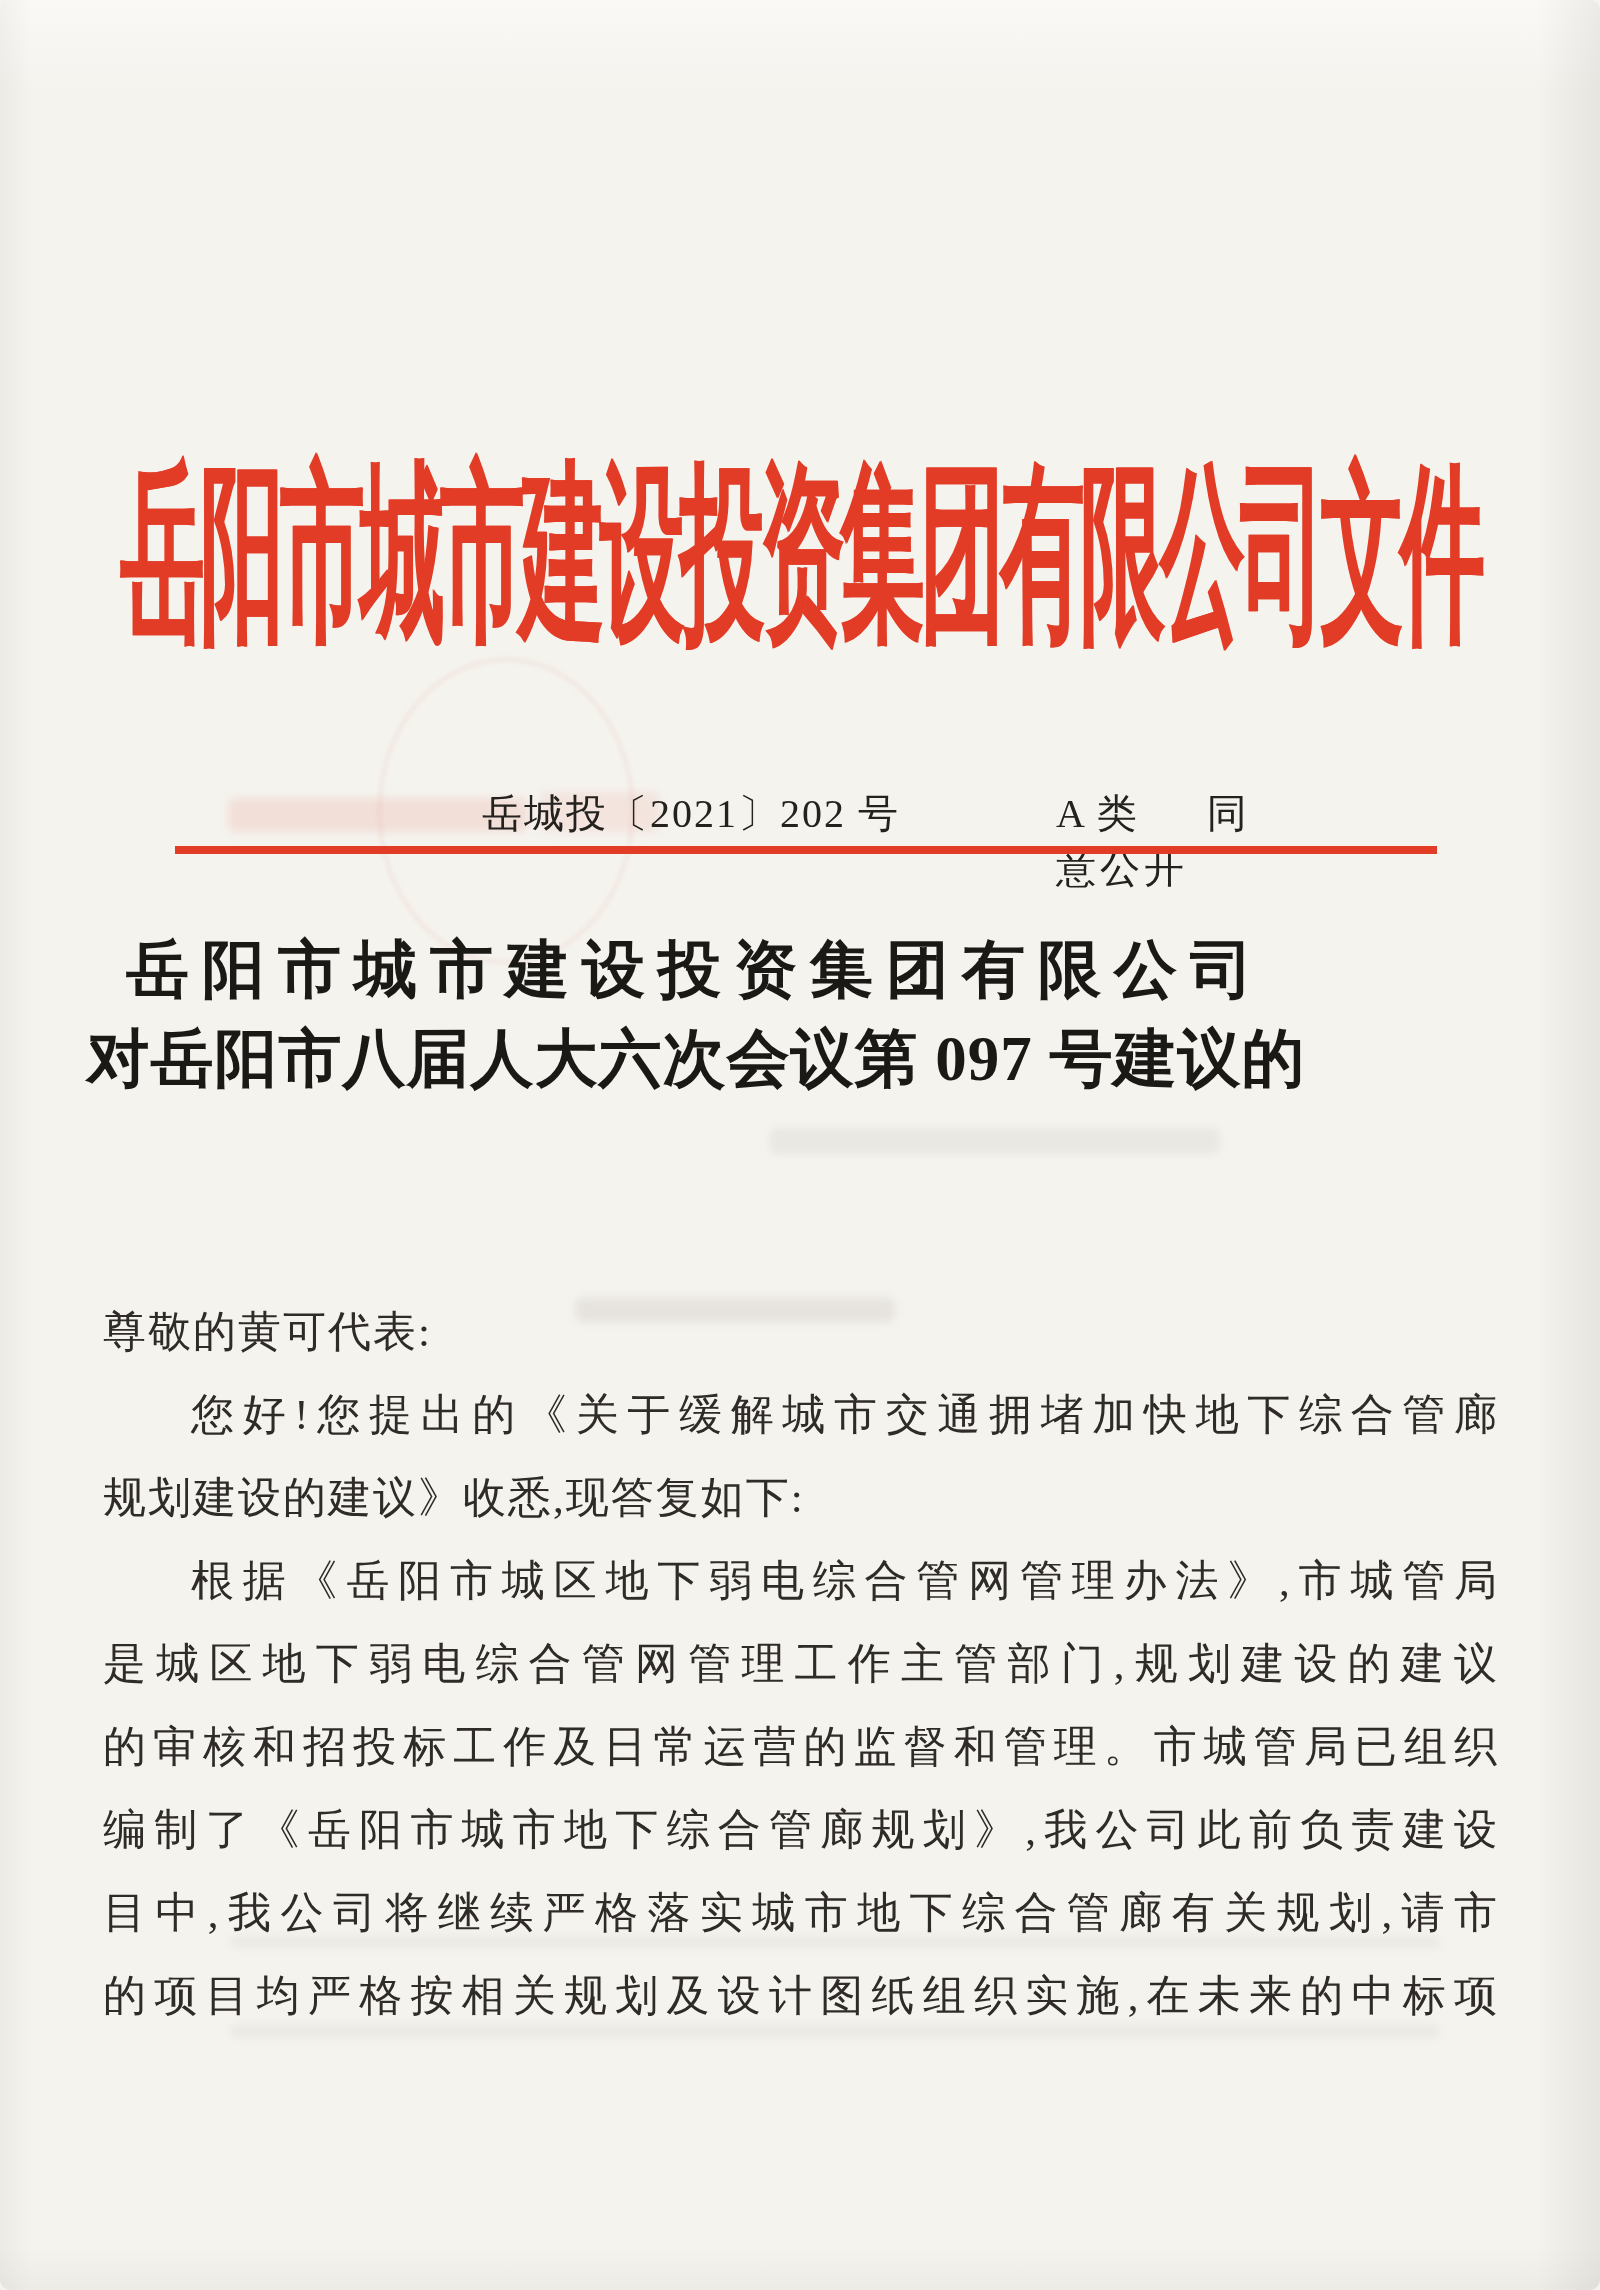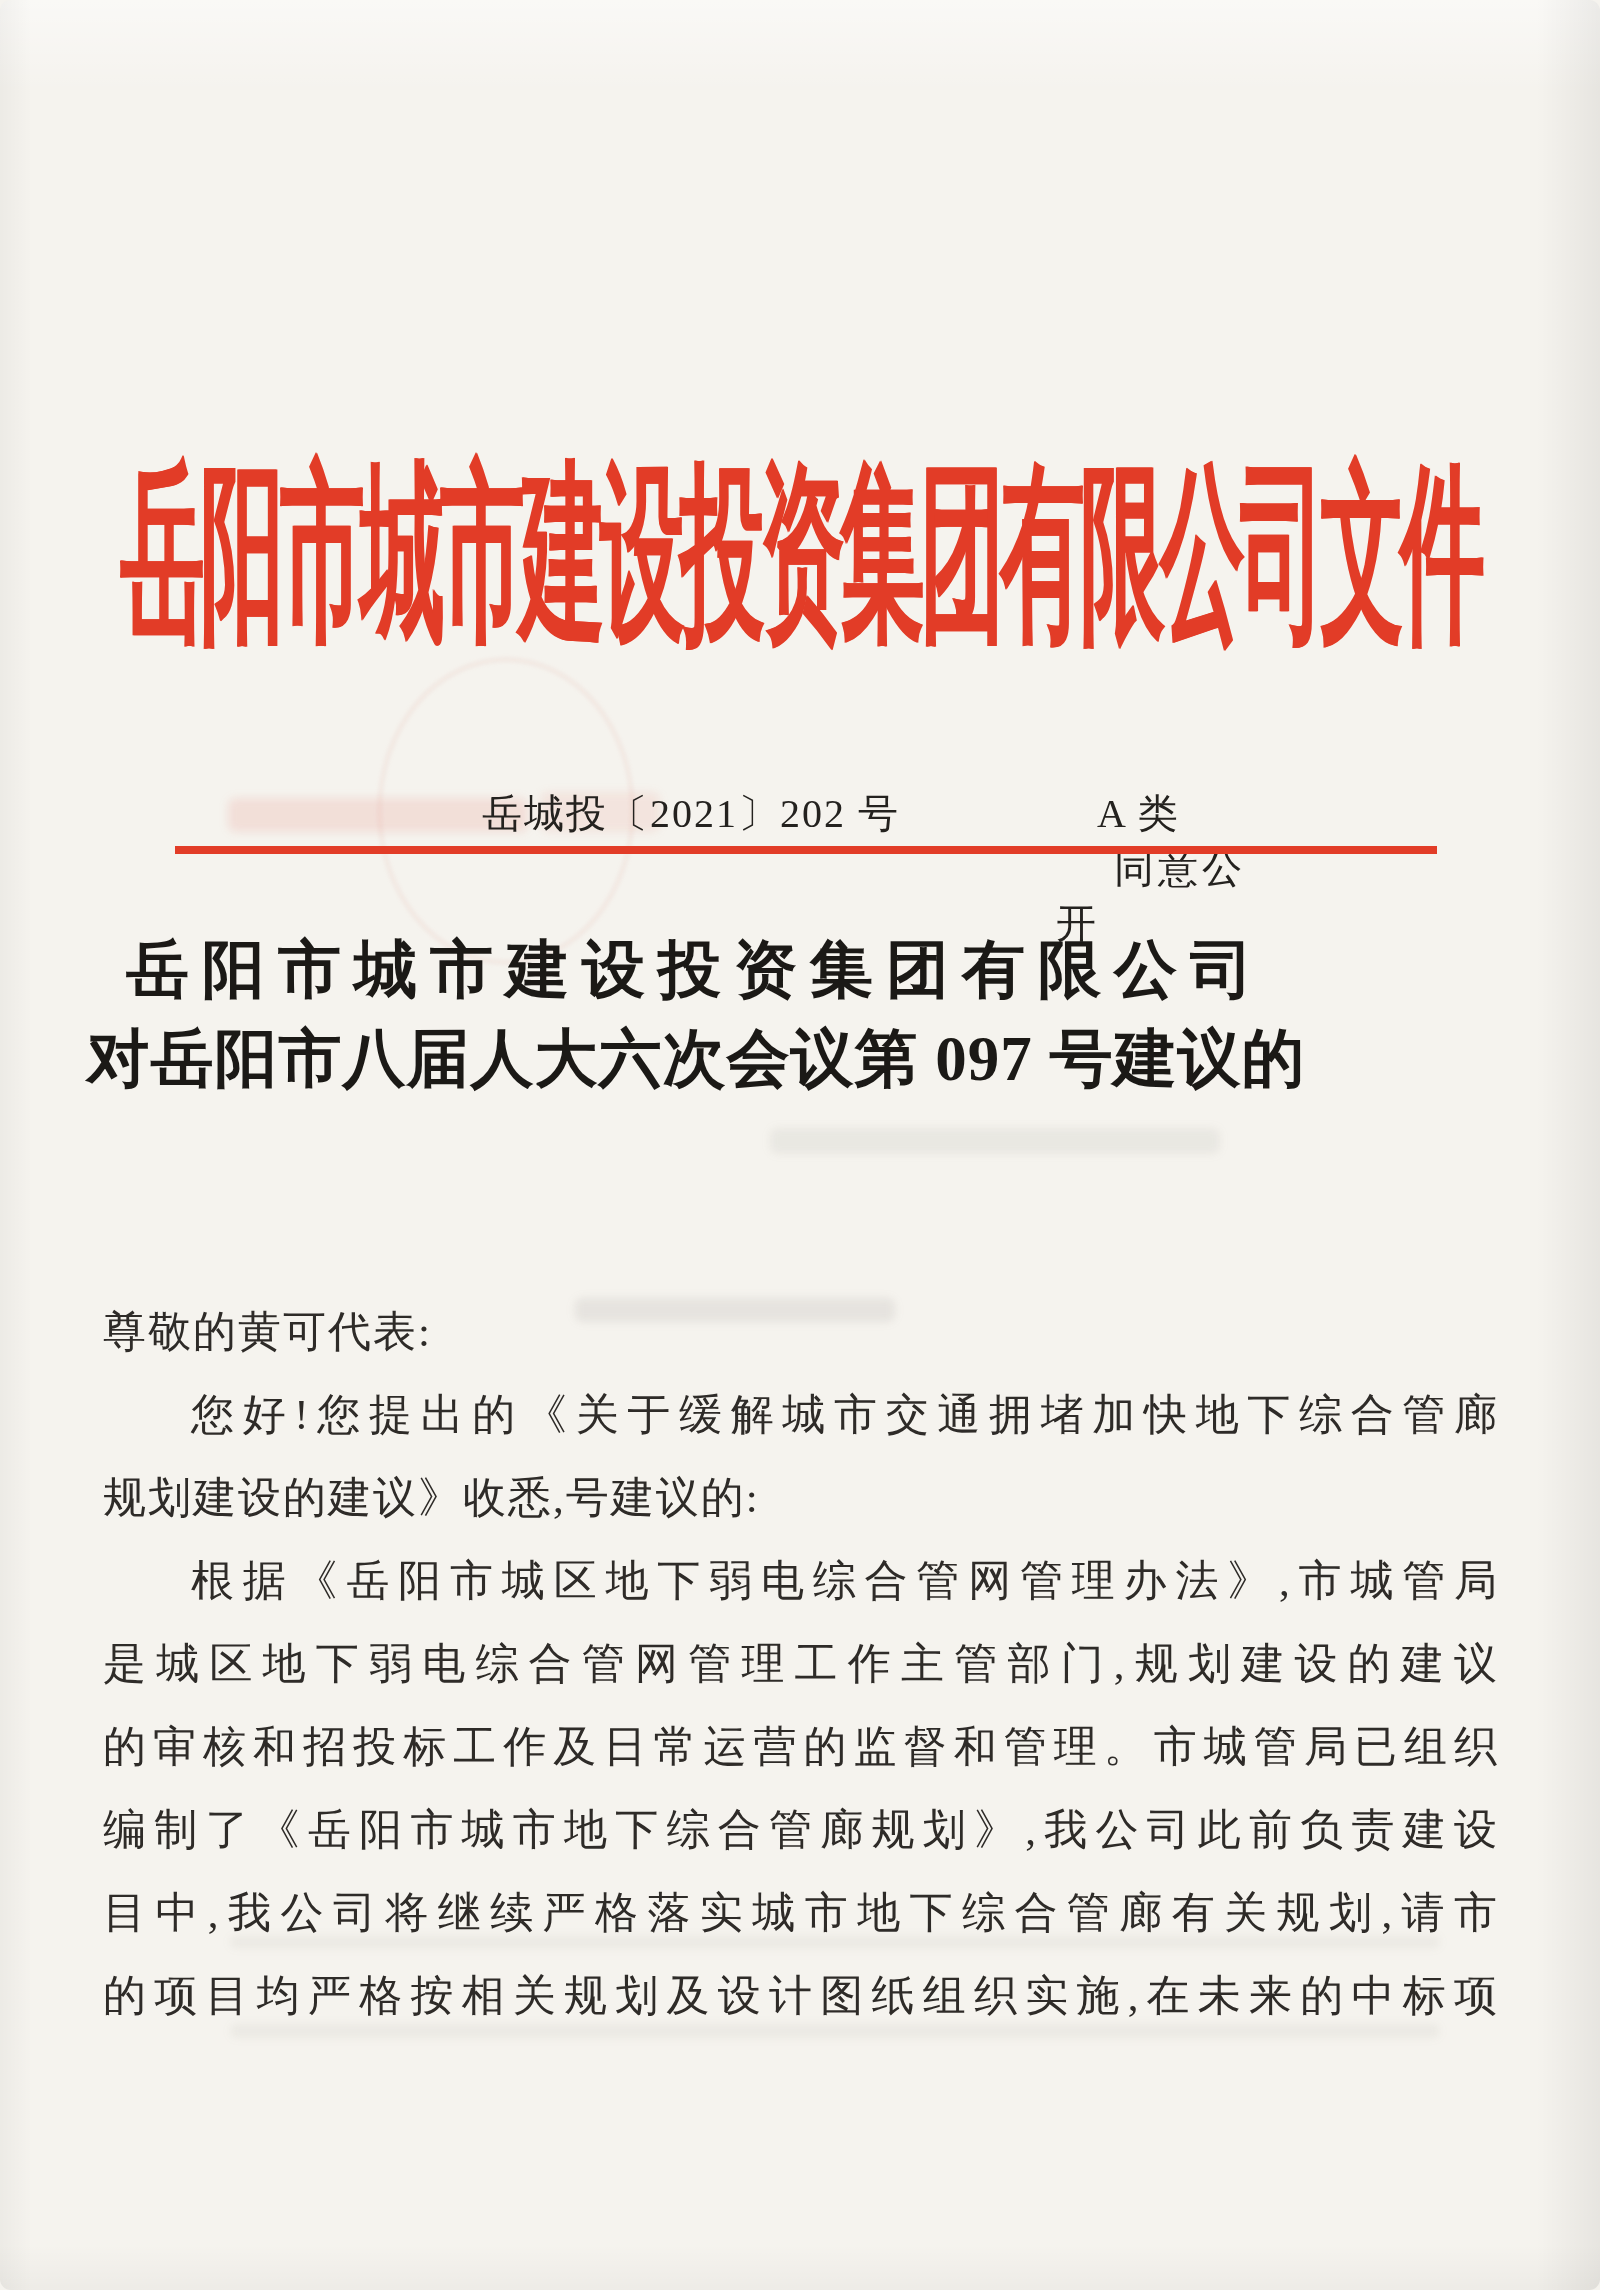--- a/index.html
+++ b/index.html
@@ -46,21 +46,21 @@
     color: #e23c27;
     transform: scaleY(2.3);
     transform-origin: top center;
     text-shadow: 1px 0 0 #e23c27;
   }
 
   
   .ref-line { position: absolute; top: 786px; left: 0; width: 1268px; height: 50px; font-size: 40px; color: #24221f; }
   .doc-number { position: absolute; left: 482px; top: 0; letter-spacing: 2px; }
   .class-pub { position: absolute; left: 1056px; top: 0; }
-  .class-label { letter-spacing: 2px; margin-left: 41px; }
+  .class-label { letter-spacing: 2px; }
   .publicity-label { margin-left: 58px; letter-spacing: 4px; }
 
   .red-rule {
     position: absolute; left: 175px; top: 846px;
     width: 1262px; height: 8px;
     background: #e23c27;
   }
 
   
   .doc-title {
@@ -111,21 +111,21 @@
   <div class="red-rule"></div>
 
   <div class="doc-title">
     <div class="t1">岳阳市城市建设投资集团有限公司</div>
     <div class="t2">对岳阳市八届人大六次会议第 097 号建议的</div>
   </div>
 
   <div class="body-text">
     <div class="line">尊敬的黄可代表:</div>
     <div class="line jfy ind">您好!您提出的《关于缓解城市交通拥堵加快地下综合管廊</div>
-    <div class="line">规划建设的建议》收悉,号建议的:</div>
+    <div class="line">规划建设的建议》收悉,现答复如下:</div>
     <div class="line jfy ind">根据《岳阳市城区地下弱电综合管网管理办法》,市城管局</div>
     <div class="line jfy">是城区地下弱电综合管网管理工作主管部门,规划建设的建议</div>
     <div class="line jfy">的审核和招投标工作及日常运营的监督和管理。市城管局已组织</div>
     <div class="line jfy">编制了《岳阳市城市地下综合管廊规划》,我公司此前负责建设</div>
     <div class="line jfy">目中,我公司将继续严格落实城市地下综合管廊有关规划,请市</div>
     <div class="line jfy">的项目均严格按相关规划及设计图纸组织实施,在未来的中标项</div>
   </div>
 
 </div>
 

